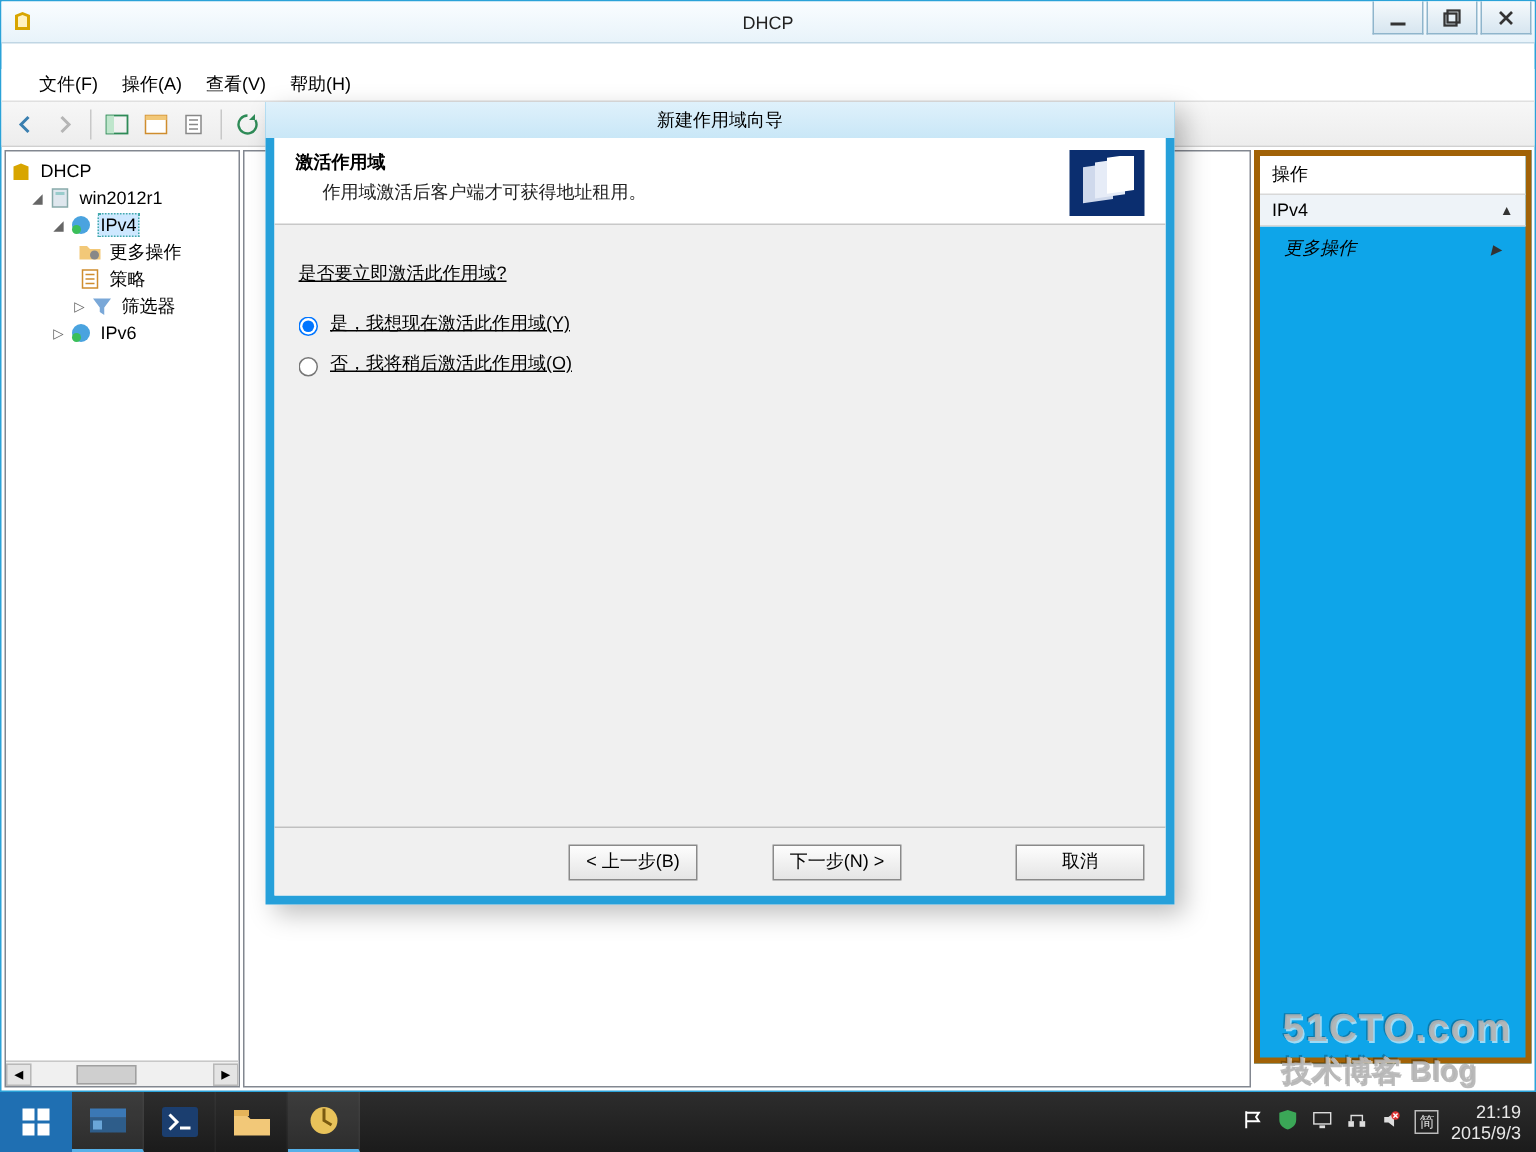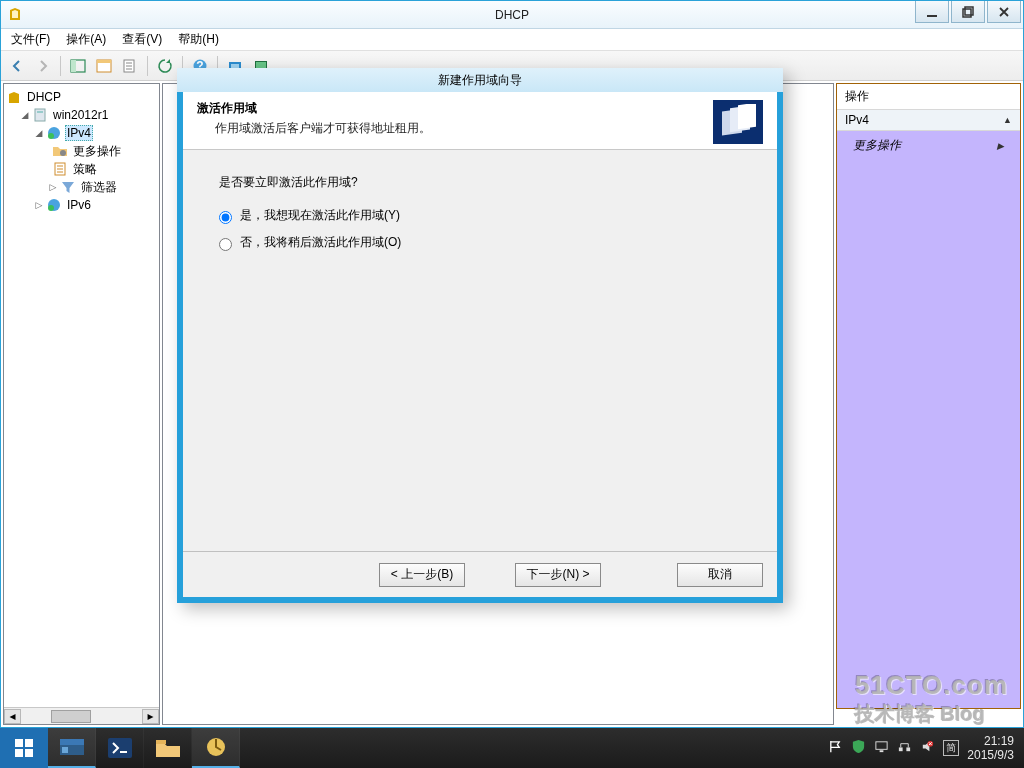--- a/index.html
+++ b/index.html
@@ -24,21 +24,21 @@
   .titlebar .win-btn {
     width: 34px; height: 22px; margin-left: 2px;
     display: flex; align-items: center; justify-content: center;
     background: linear-gradient(#f5f9fc,#d7e6f0); border: 1px solid #8fb5cc;
     border-top: none;
   }
   .titlebar .win-btn svg { width:12px; height:12px; }
 
   .menubar {
     height: 22px; background: #fff; border-bottom: 1px solid #e0e0e0;
-    display: flex; align-items: center; padding: 0 4px; gap: 4px;
+    display: flex; align-items: center; padding: 0 19px; gap: 4px; margin-top: 17px;
   }
   .menubar span { padding: 2px 6px; }
 
   .toolbar {
     height: 30px; background: linear-gradient(#f7f7f7,#ededed);
     border-bottom: 1px solid #d0d0d0; display: flex; align-items: center; padding: 0 4px; gap: 2px;
   }
   .tbtn {
     width: 24px; height: 24px; display:flex; align-items:center; justify-content:center;
     border:1px solid transparent; border-radius:2px;
@@ -67,21 +67,21 @@
   .sb-track { flex:1; height:15px; position:relative; }
   .sb-thumb { position:absolute; left:30px; top:1px; width:40px; height:13px; background:#cfcfcf; border:1px solid #a0a0a0; }
 
   
   .mid-panel {
     flex:1; margin:2px 1px; border:1px solid #828790; background:#fff; position:relative; overflow:hidden;
   }
 
   
   .actions-panel {
-    width: 185px; margin:2px 2px 18px 1px; border:1px solid #a16207; background:#c4b5fd;
+    width: 185px; margin:2px 2px 18px 1px; border:4px solid #a16207; background:#0ea5e9;
     display:flex; flex-direction:column;
   }
   .actions-header {
     padding:4px 8px; border-bottom:1px solid #d8d8d8; background:#fff; font-size:12px;
   }
   .actions-band {
     background:#eef3f8; border-bottom:1px solid #d8d8d8; padding:3px 8px;
     display:flex; align-items:center; justify-content:space-between;
   }
   .actions-band .tri { font-size:9px; color:#333; }
@@ -105,21 +105,21 @@
   }
   .wizard-header .wh-text { flex:1; }
   .wizard-header .wh-title { font-weight:bold; margin-bottom:3px; }
   .wizard-header .wh-sub { padding-left:18px; color:#222; }
   .wizard-header .wh-icon {
     width:50px; height:44px; background:#0b2e6f;
     display:flex; align-items:center; justify-content:center;
   }
 
   .wizard-body {
-    flex:1; background:#f0f0f0; padding:24px 36px;
+    flex:1; background:#f0f0f0; padding:24px 16px;text-decoration:underline;
   }
   .wiz-q { margin-bottom:16px; }
   .radio-row { display:flex; align-items:flex-end; margin:6px 0 10px 0; gap:8px; }
   .radio-row input { margin:0; }
 
   .wizard-buttons {
     height:46px; background:#f0f0f0; border-top:1px solid #c0c0c0;
     display:flex; align-items:center; justify-content:flex-end; padding:0 14px; gap:8px;
   }
   .btn {

